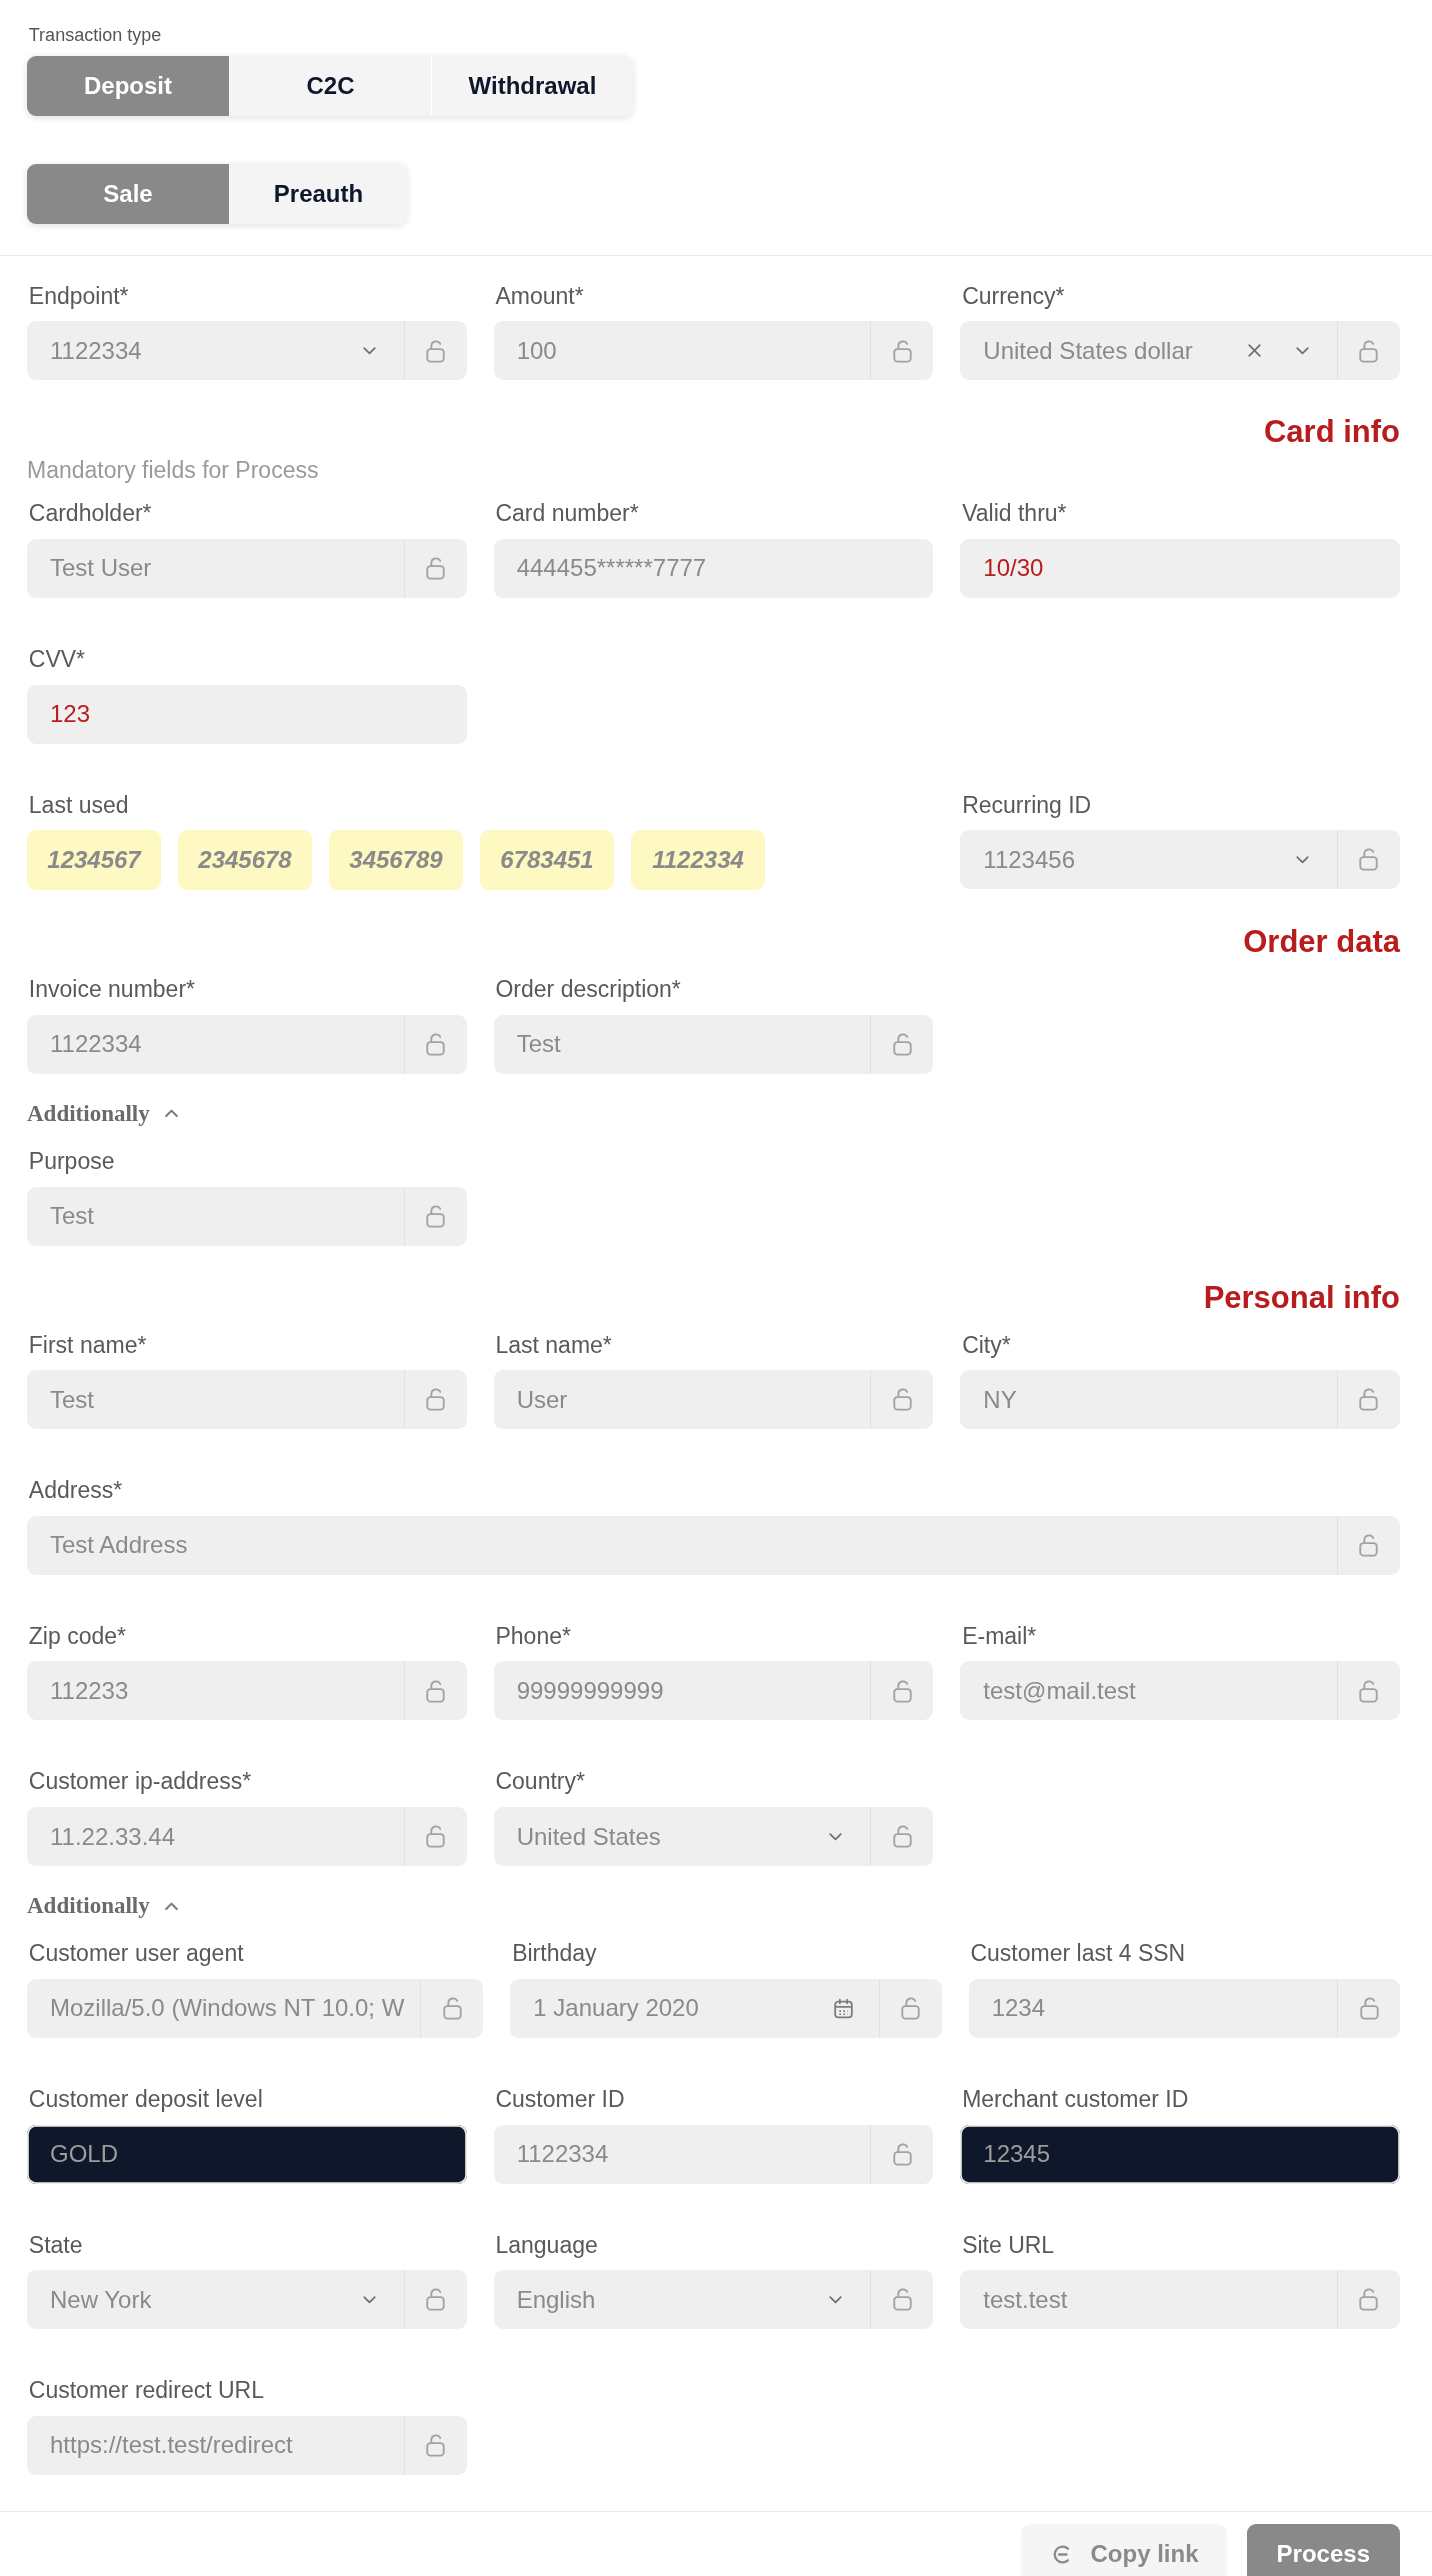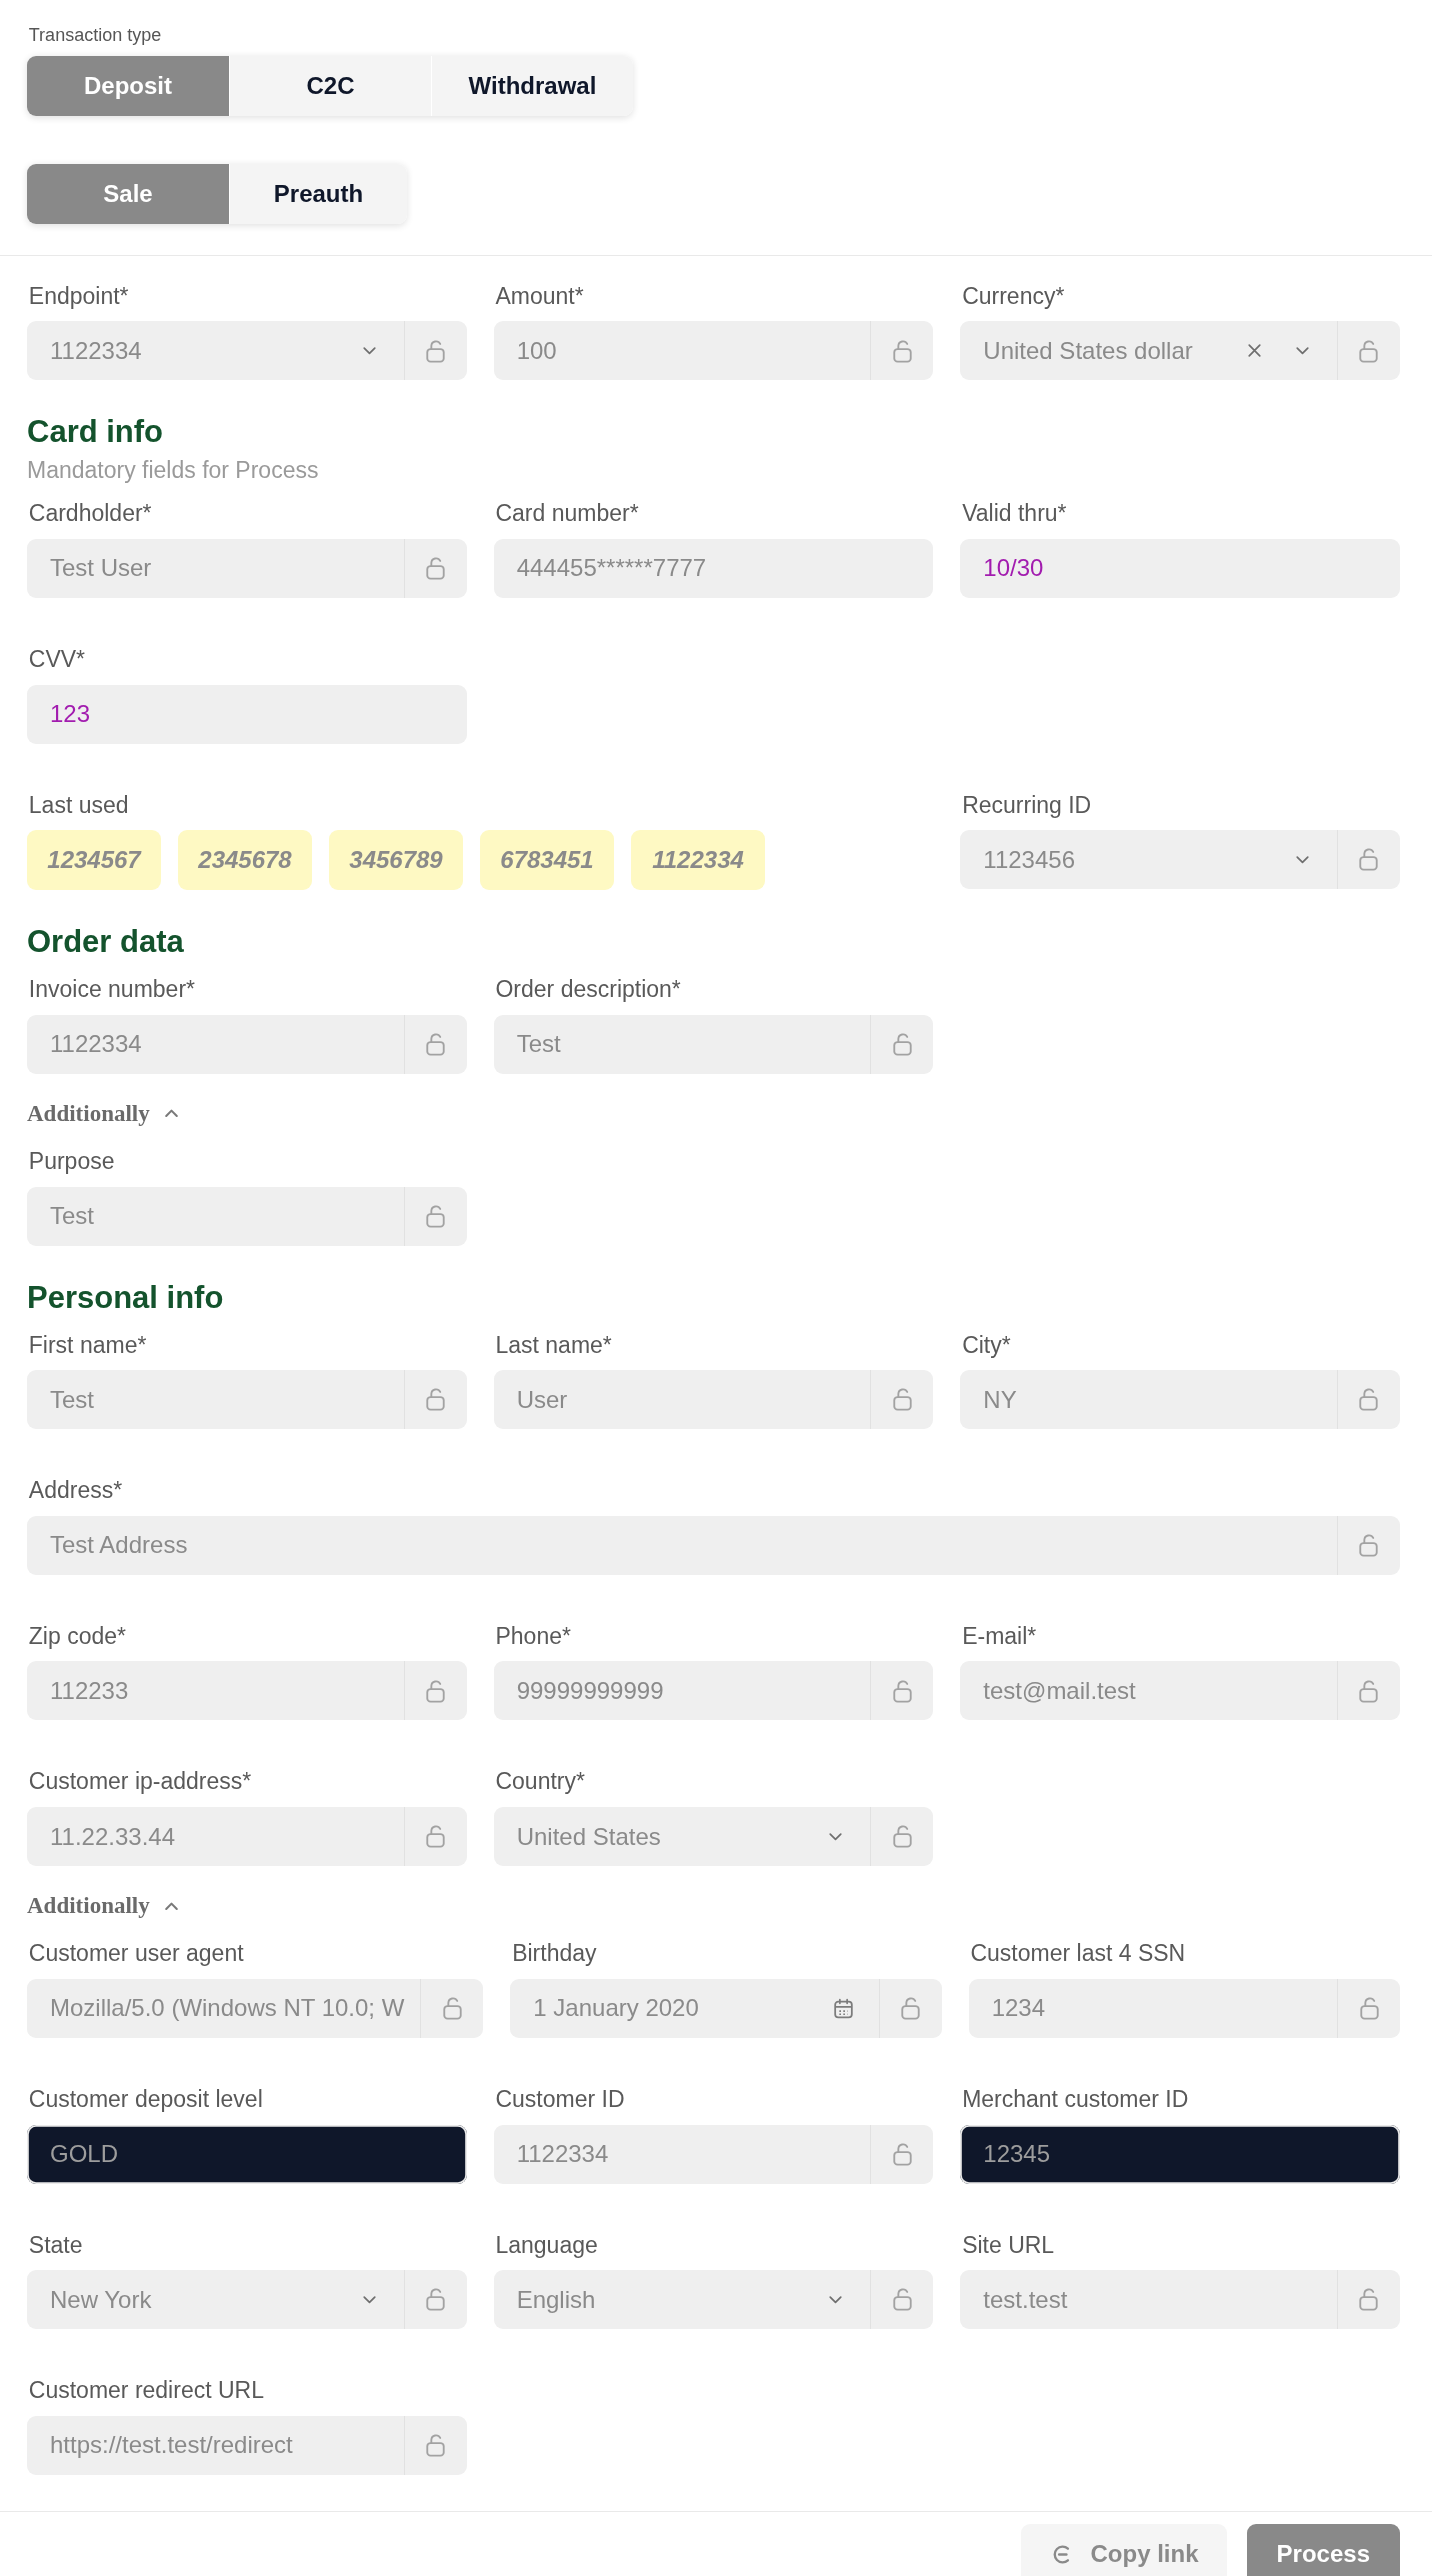--- a/index.html
+++ b/index.html
@@ -28,35 +28,35 @@
   .row.tight { margin-top:16px; }
   .row.after-add { margin-top:21.3px; }
   .span2 { grid-column:span 2; }
   .span3 { grid-column:1 / -1; }
 
   .f-label { font-size:23px; color:#595959; margin:0 0 11.6px 1.8px; min-height:27px; }
   .input { height:59px; background:#efefef; border-radius:9px; display:flex;
            align-items:stretch; overflow:hidden; cursor:text; }
   .input .value { flex:1 1 auto; display:flex; align-items:center; padding:0 16px 0 23px;
                   font-size:24px; color:#8a8a8a; white-space:nowrap; overflow:hidden; }
-  .input.dark .value { color:#a21caf; }
+  .input.dark .value { color:#b91c1c; }
   .input .trail { display:flex; align-items:center; gap:25px; padding-right:23px; flex:none; color:#6f6f6f; }
   .input .addon { width:62px; flex:none; border-left:1.8px solid #e1e1e1;
                   display:flex; align-items:center; justify-content:center;
                   color:#a2a2a2; cursor:pointer; }
   .input.white { background:#0f172a; box-shadow:inset 0 0 0 1.8px #ebebeb; cursor:default; }
   .input.white .value { color:#9d9d9d; }
 
   .ico { display:block; }
   .ico-24 { width:23px; height:23px; }
   .ico-lock { width:27px; height:28.5px; }
   .ico-cal { width:25px; height:25px; color:#7c7c7c; }
 
   
-  .section-title { margin:34px 0 0; font-size:31px; font-weight:bold; color:#14532d; }
+  .section-title { margin:34px 0 0; font-size:31px; font-weight:bold; color:#b91c1c;text-align:right; }
   .section-sub { margin-top:7.1px; font-size:23px; color:#9a9a9a; }
 
   .additionally { margin-top:27px; display:inline-flex; align-items:center; gap:10.7px;
                   background:none; border:none; padding:0; cursor:pointer;
                   font-family:Liberation Serif, serif; font-size:23px; font-weight:bold; color:#6a6a6a; }
   .additionally .ico { color:#7a7a7a; }
 
   
   .chips { display:flex; gap:17px; }
   .chip { height:60px; min-width:134px; padding:0 16px; border:none; border-radius:9px;

